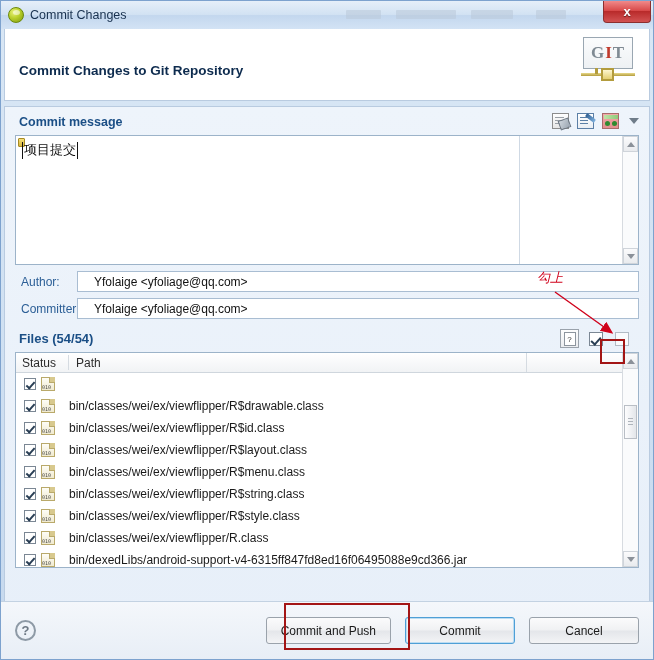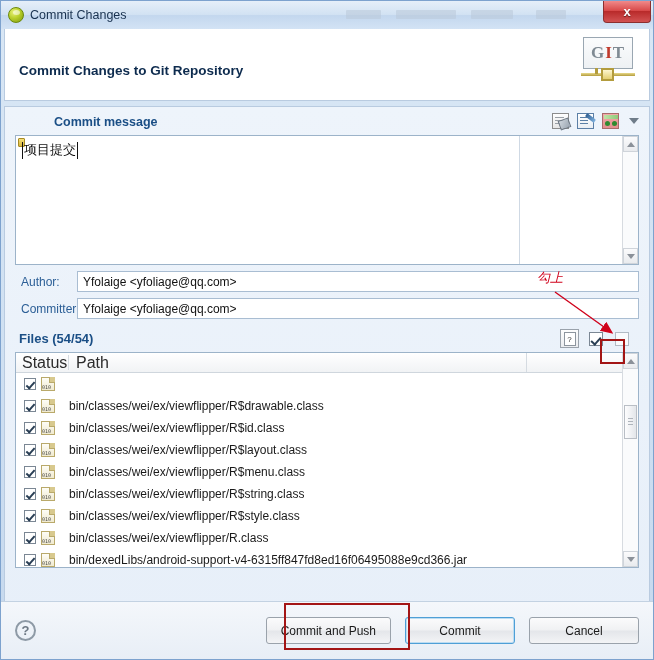--- a/index.html
+++ b/index.html
@@ -125,21 +125,20 @@
     background: linear-gradient(to bottom,#eef4fb 0%, #e7eff9 100%);
     border: 1px solid #b9cbe0;
     position: relative;
     padding: 0 8px;
   }
 
   .section-title {
     font-size: 12.5px; font-weight: bold; color: #1b4f86;
     padding: 8px 0 6px 6px;
     font-family: "Liberation Sans", sans-serif;
-    margin-left: 35px;
   }
 
   .msg-toolbar {
     position: absolute; right: 10px; top: 6px;
     display: flex; align-items: center; gap: 8px;
   }
   .tb-icon {
     width: 17px; height: 16px;
     position: relative;
     display: inline-block;
@@ -286,21 +285,21 @@
     font-size: 12px; color: #2b5e96;
     padding-left: 6px;
     font-family: "Liberation Sans", sans-serif;
   }
   .field-input {
     flex: 1; height: 21px;
     background: #fff;
     border: 1px solid #a9bdd2;
     font-size: 12px; color: #111;
     display: flex; align-items: center;
-    padding-left: 5px;
+    padding-left: 16px;
     font-family: "Liberation Sans", sans-serif;
   }
 
   
   .files-title {
     font-size: 13px; font-weight: bold; color: #1b4f86;
     padding: 12px 0 6px 6px;
     font-family: "Liberation Sans", sans-serif;
   }
   .files-toolbar {
@@ -346,21 +345,21 @@
     border: 1px solid #9cb3c9;
     display: flex;
     position: relative;
   }
   .files-main { flex: 1; display: flex; flex-direction: column; min-width: 0; }
   .files-head {
     height: 20px; flex: none;
     background: linear-gradient(to bottom,#ffffff,#f1f3f5);
     border-bottom: 1px solid #cfd6dd;
     display: flex; align-items: center;
-    font-size: 16px; color: #2b2b2b;
+    font-size: 12px; color: #2b2b2b;
     position: relative;
     font-family: "Liberation Sans", sans-serif;
   }
   .fh-status { width: 46px; padding-left: 6px; }
   .fh-sep { position: absolute; left: 52px; top: 2px; bottom: 2px; width: 1px; background: #d5dbe1; }
   .fh-path { padding-left: 14px; }
   .fh-sep2 { position: absolute; left: 510px; top: 0; bottom: 0; width: 1px; background: #d5dbe1; }
 
   .files-rows { flex: 1; overflow: hidden; }
   .file-row {

